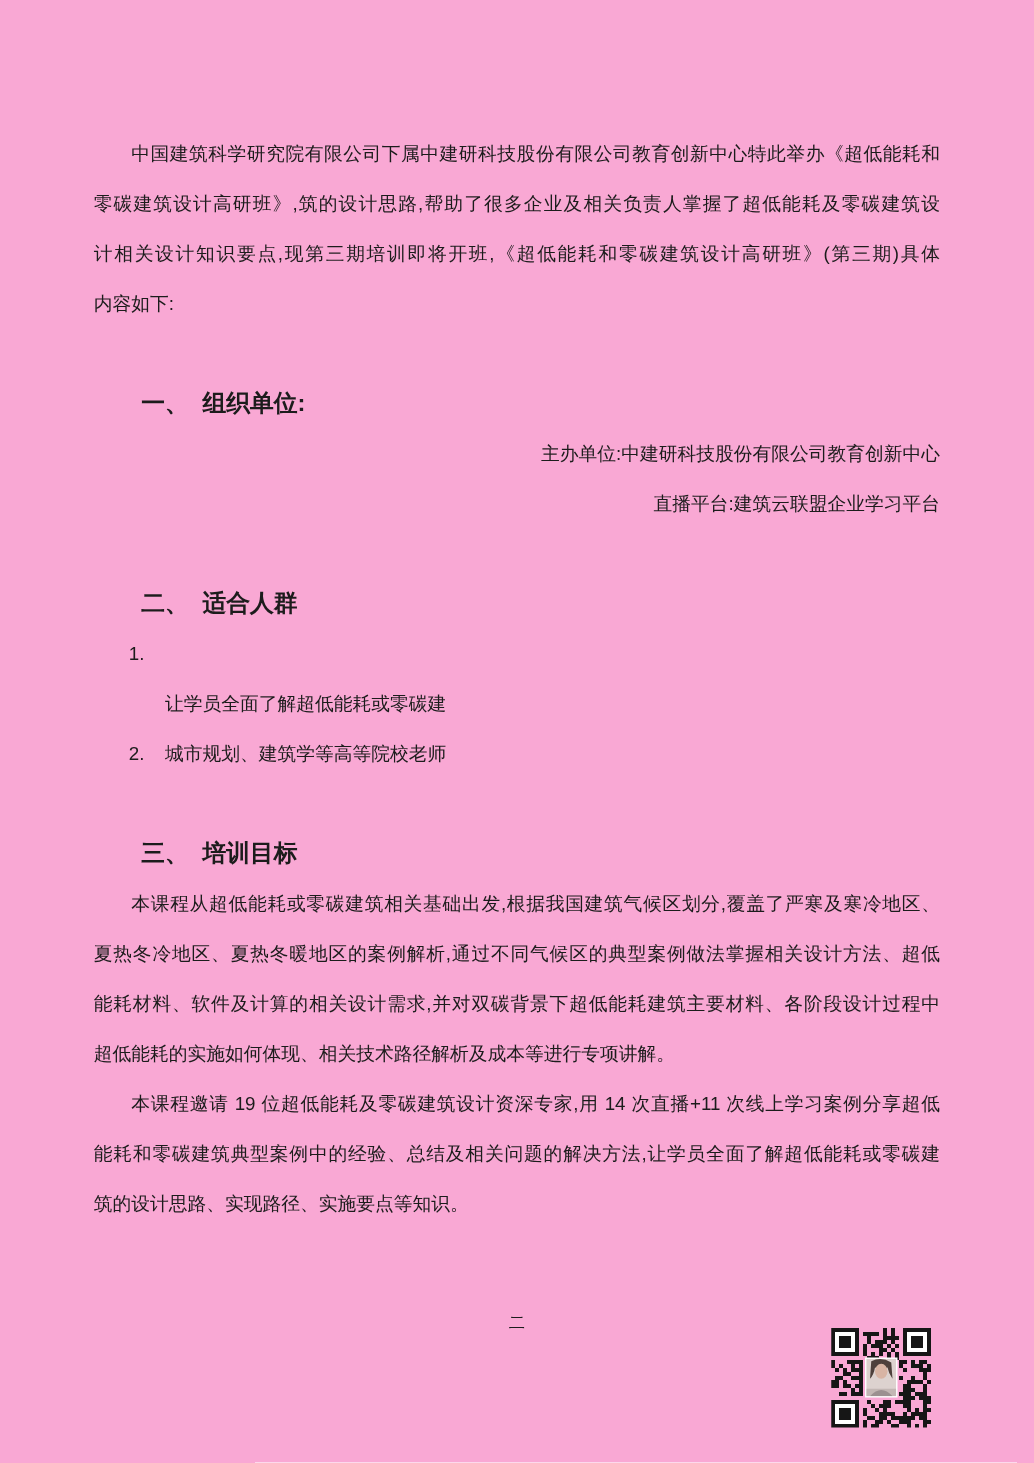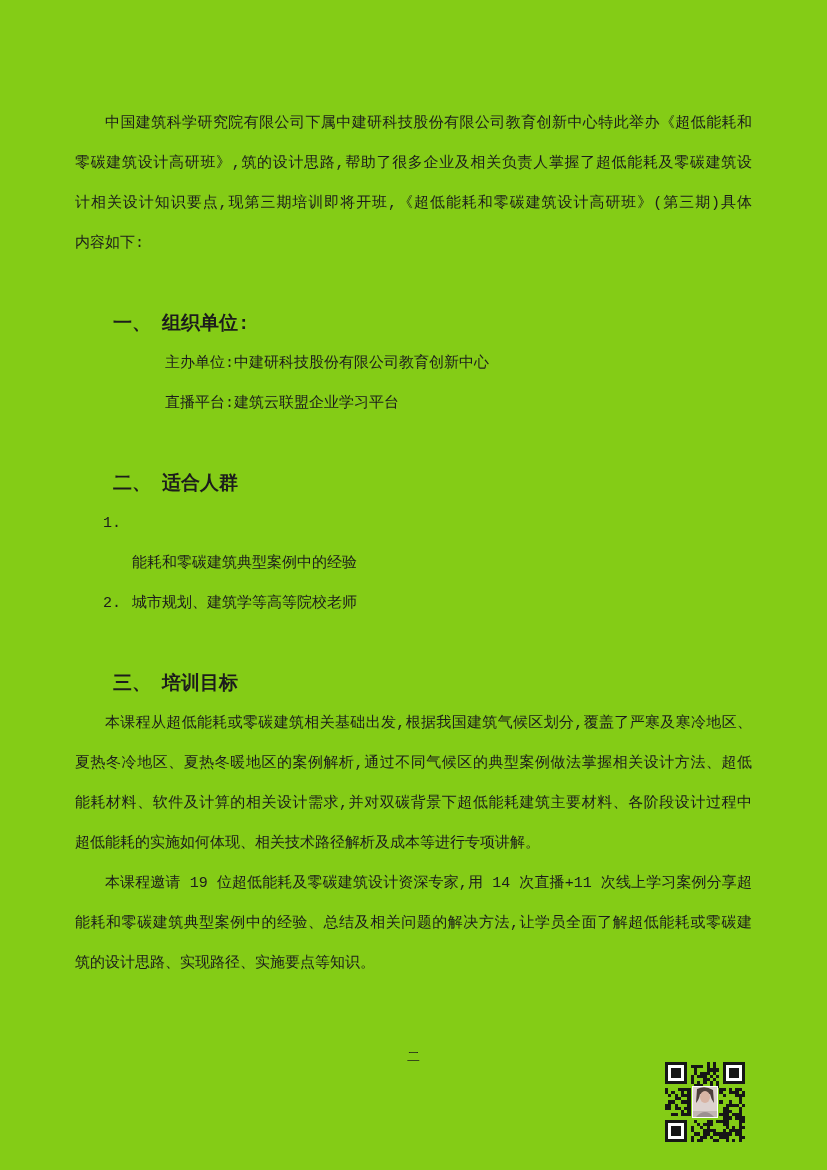--- a/index.html
+++ b/index.html
@@ -1,21 +1,21 @@
 <!DOCTYPE html>
 <html><head>
 <meta charset="utf-8">
 <style>
   html, body { margin: 0; padding: 0; background: #ffffff; }
   .page {
     position: relative;
     width: 827px;
     height: 1170px;
-    background: #84cc16;
-    font-family: Liberation Mono, monospace;
+    background: #f9a8d4;
+    font-family: Liberation Sans, sans-serif;
     color: #1c1c1c;
     overflow: hidden;
   }
   .content {
     position: absolute;
     left: 75px;
     top: 104px;
     width: 677px;
   }
   .line {
@@ -35,21 +35,21 @@
   .sp { height: 40px; }
   .heading {
     height: 40px;
     line-height: 40px;
     margin: 0;
     padding-left: 38px;
     font-size: 19px;
     font-weight: bold;
   }
   .hnum { display: inline-block; width: 49px; }
-  .detail { padding-left: 90px; }
+  .detail { padding-left: 90px; text-align: right; }
   .item-line { position: relative; padding-left: 57px; }
   .item-line .inum { position: absolute; left: 28px; top: 0; text-indent: 0; }
   .footer-page {
     position: absolute;
     top: 1048px;
     left: 0;
     width: 827px;
     text-align: center;
     font-size: 13px;
     line-height: 20px;
@@ -96,21 +96,21 @@
     <div class="line detail">直播平台:建筑云联盟企业学习平台</div>
 
     <div class="sp"></div>
 
     <h3 class="heading">
       <span class="hnum">二、</span><span>适合人群</span>
     </h3>
     <div class="line just item-line">
       <span class="inum">1.</span>
     </div>
-    <div class="line item-line">能耗和零碳建筑典型案例中的经验</div>
+    <div class="line item-line">让学员全面了解超低能耗或零碳建</div>
     <div class="line item-line">
       <span class="inum">2.</span><span>城市规划、建筑学等高等院校老师</span>
     </div>
 
     <div class="sp"></div>
 
     <h3 class="heading">
       <span class="hnum">三、</span><span>培训目标</span>
     </h3>
     <div>

